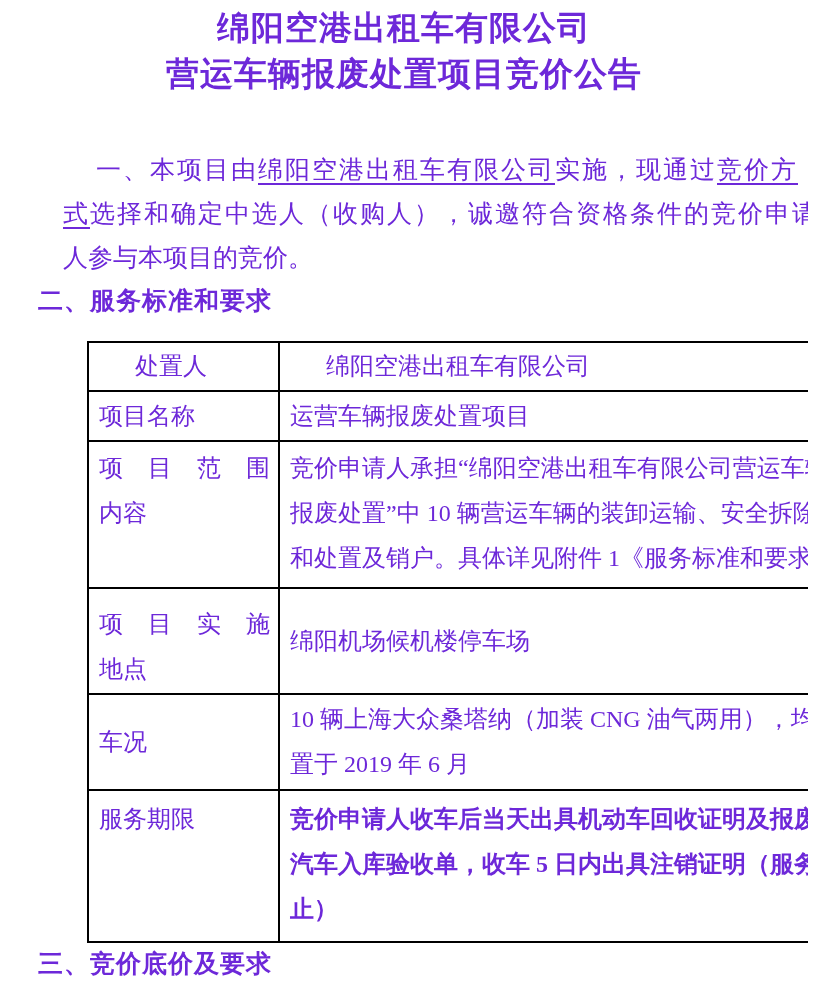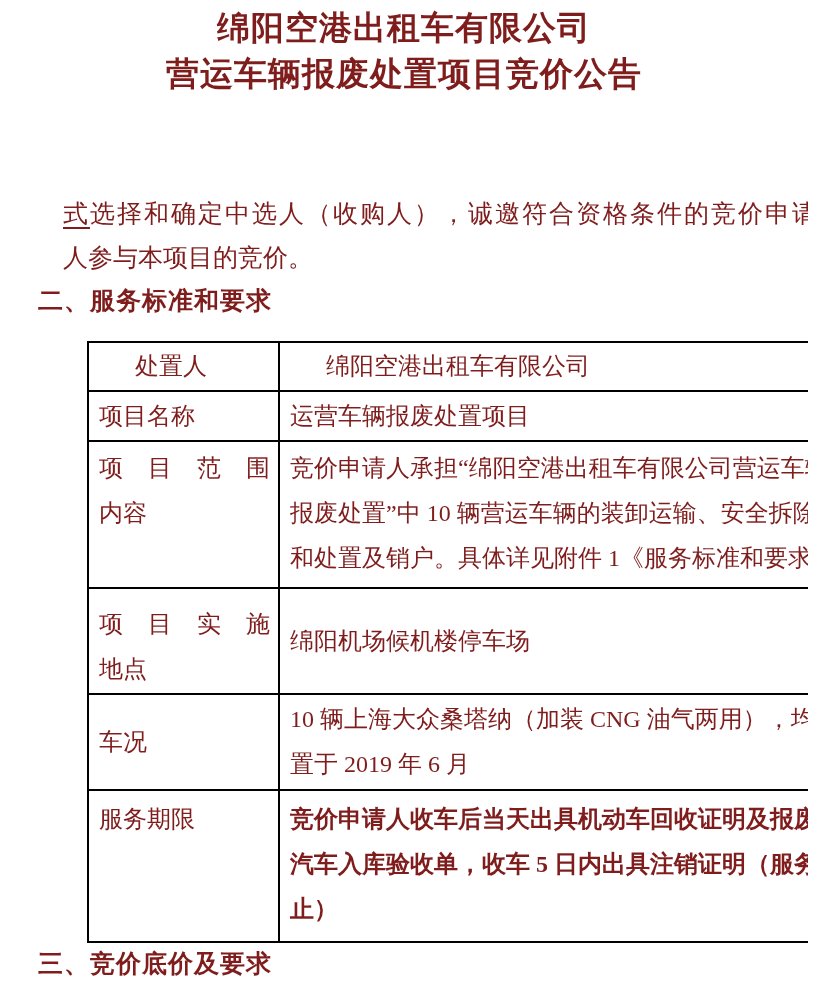--- a/index.html
+++ b/index.html
@@ -1,21 +1,21 @@
 <!DOCTYPE html>
 <html><head>
 <meta charset="utf-8">
 <style>
   html, body { margin: 0; padding: 0; background: #ffffff; }
   .page {
     position: relative;
     width: 808px;
     height: 986px;
     background: #ffffff;
-    color: #7f1d1d;
+    color: #6d28d9;
     font-family: "Liberation Serif", "DejaVu Serif", serif;
     overflow: hidden;
   }
   
   .doc-title {
     padding-top: 5px;
     text-align: center;
     font-size: 33px;
     font-weight: bold;
     line-height: 46px;
@@ -83,21 +83,21 @@
 </head>
 <body>
 
 <div class="page">
 
   <div class="doc-title">
     <div>绵阳空港出租车有限公司</div>
     <div>营运车辆报废处置项目竞价公告</div>
   </div>
 
-  <p class="intro"><br><span class="ls"><span class="u">式</span><span>选择和确定中选人（收购人），诚邀符合资格条件的竞价申请</span></span><br><span>人参与本项目的竞价。</span></p>
+  <p class="intro"><span class="ls"><span>一、本项目由</span><span class="u">绵阳空港出租车有限公司</span><span>实施，现通过</span><span class="u">竞价方</span></span><br><span class="ls"><span class="u">式</span><span>选择和确定中选人（收购人），诚邀符合资格条件的竞价申请</span></span><br><span>人参与本项目的竞价。</span></p>
 
   <h2 class="sec-heading">二、服务标准和要求</h2>
 
   <table class="info">
     <tbody>
       <tr class="r1">
         <td class="lbl">处置人</td>
         <td class="val">绵阳空港出租车有限公司</td>
       </tr>
       <tr class="r2">

